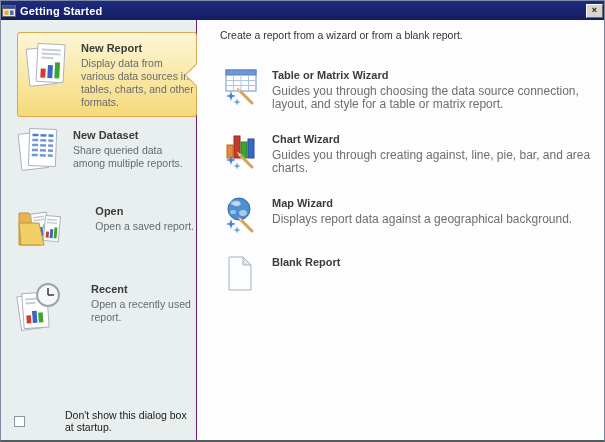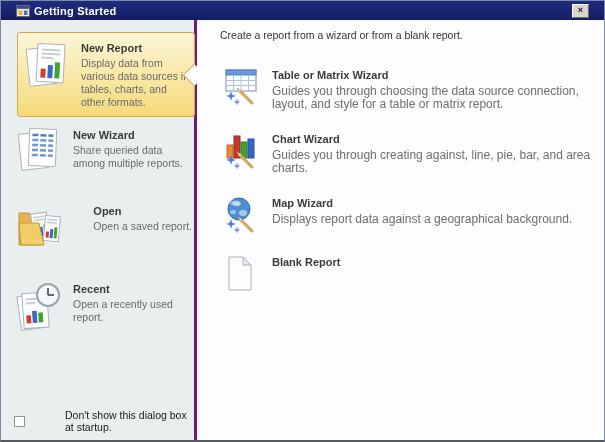--- a/index.html
+++ b/index.html
@@ -1,45 +1,45 @@
 <!DOCTYPE html>
 <html><head>
 <meta charset="utf-8">
 <style>
   html,body{margin:0;padding:0;background:#fff;}
   .window{
     position:relative;width:605px;height:442px;box-sizing:border-box;
     border:1px solid #7E8AA0;border-bottom:2px solid #555a5e;
     background:#FCFDFC;font-family:"Liberation Sans",sans-serif;overflow:hidden;
   }
-  .titlebar{height:19px;background:linear-gradient(#1E2C80,#121D60);display:flex;align-items:center;padding:0 15px;}
+  .titlebar{height:19px;background:linear-gradient(#1E2C80,#121D60);display:flex;align-items:center;padding:0 1px;}
   .app-icon{width:14px;height:14px;flex:none;display:block;}
   .title{color:#FFFFFF;font-size:11px;font-weight:bold;margin-left:4px;letter-spacing:0.2px;}
   .close-btn{margin-left:auto;width:17px;height:14px;background:#D8D5CE;
     border:1px solid;border-color:#FFFFFF #6E6E6E #6E6E6E #FFFFFF;
     font-size:9px;line-height:11px;font-weight:bold;color:#111;text-align:center;padding:0;
     font-family:"Liberation Sans",sans-serif;cursor:default;}
   .content{display:flex;height:calc(100% - 19px);}
-  .sidebar{position:relative;width:196px;flex:none;background:#E9EFEF;border-right:3px solid #701a75;box-sizing:border-box;}
+  .sidebar{position:relative;width:196px;flex:none;background:#E9EFEF;border-right:1px solid #701a75;box-sizing:border-box;}
   .main{flex:1;background:#FCFDFC;padding:9px 12px 0 23px;box-sizing:border-box;}
 
   .side-item{display:flex;align-items:flex-start;margin:8px 2px 6px 14px;}
   .side-item.selected{position:relative;margin:12px -1px 10px 16px;padding:7px 2px 7px 5px;
     background:linear-gradient(#FDF6D7,#F5DA79);
     border:1px solid #D9A74E;border-radius:3px;z-index:2;}
   .notch{position:absolute;right:-8px;top:50%;width:15px;height:15px;background:#FCFDFC;
     border-left:1px solid #D9A74E;border-bottom:1px solid #D9A74E;
     transform:translateY(-50%) rotate(45deg);}
   .side-icon{flex:none;width:52px;margin-right:6px;}
   .side-icon svg{display:block;}
   .side-title{font-size:11px;font-weight:bold;color:#3B3B3B;margin:2px 0 3px 0;}
   .side-desc{font-size:10.5px;color:#666B6E;line-height:13px;max-width:114px;}
   .item-new-dataset{margin-top:6px;}
   .item-open{margin-top:26px;justify-content:space-between;}
-  .item-recent{margin-top:24px;}
+  .item-recent{margin-top:24px;gap:18px;}
 
   .startup-check{position:absolute;left:13px;bottom:7px;display:flex;align-items:center;
     font-size:10.5px;color:#1A1A1A;cursor:default;gap:35px;}
   .checkbox{width:11px;height:11px;box-sizing:border-box;background:#FFFFFF;border:1px solid #8A979C;margin-right:5px;flex:none;}
 
   .main-header{font-size:10.5px;color:#333333;margin:0 0 26px 0;}
   .wizard{display:flex;margin:0 0 20px 0;}
   .wizard-icon{flex:none;width:36px;margin:1px 13px 0 3px;}
   .wizard-icon svg{display:block;}
   .wizard-title{font-size:11px;font-weight:bold;color:#3B3B3B;margin:2px 0 4px 0;}
@@ -113,21 +113,21 @@
                   <rect x="25" y="22" width="6" height="2.5"></rect>
                   <rect x="33" y="22" width="5" height="2.5"></rect>
                 <rect x="17" y="27" width="6" height="2.5"></rect>
                   <rect x="25" y="27" width="6" height="2.5"></rect>
                   <rect x="33" y="27" width="5" height="2.5"></rect>
               </g>
             </g>
           </svg>
         </span>
         <div class="side-text">
-          <div class="side-title">New Wizard</div>
+          <div class="side-title">New Dataset</div>
           <div class="side-desc">Share queried data among multiple reports.</div>
         </div>
       </div>
 
       <div class="side-item item-open">
         <span class="side-icon">
           <svg width="50" height="54" viewBox="0 0 50 54">
             <path d="M4,10 h10 l3,4 h9 v28 h-22 z" fill="#E3B44F" stroke="#C09539"></path>
             <g transform="rotate(-8 26 28)">
               <rect x="18" y="10" width="16" height="26" fill="#FFFFFF" stroke="#A9B2BD"></rect>

